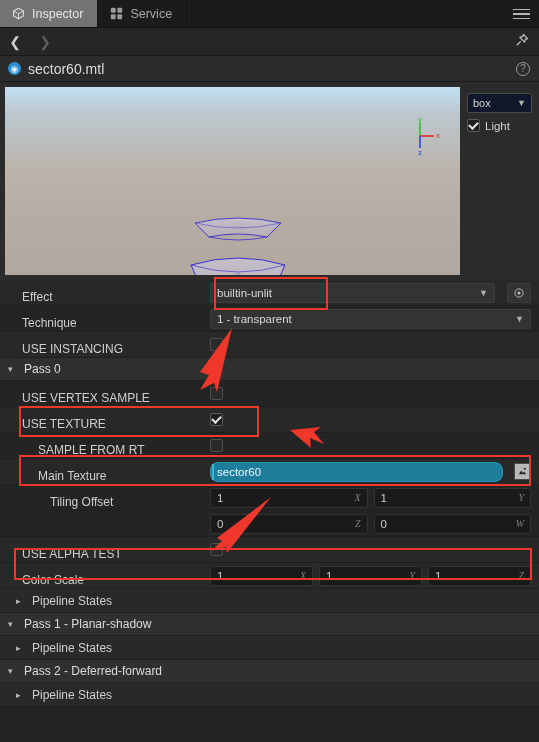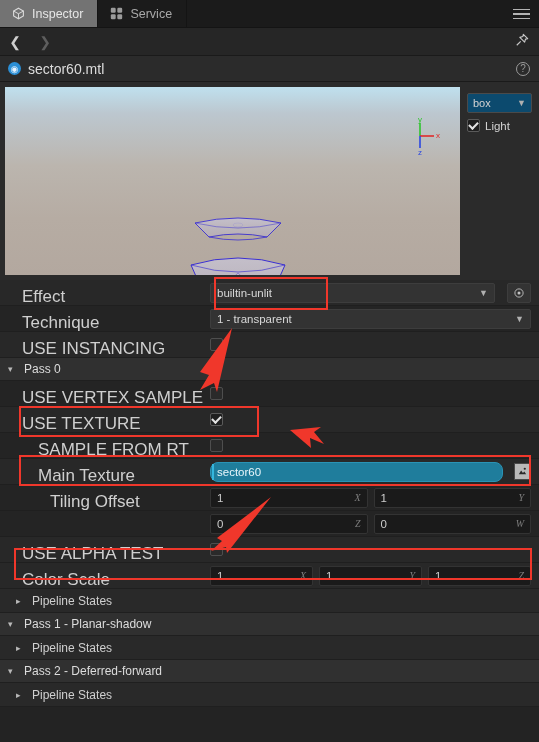--- a/index.html
+++ b/index.html
@@ -67,21 +67,21 @@
   }
   .viewport {
     width: 455px; height: 188px; position: relative; overflow: hidden;
     background: linear-gradient(to bottom, #bfe0ee 0%, #bcc7cf 14%, #bbb5ae 42%, #b6aca3 70%, #b3a89f 100%);
   }
   .gizmo { position: absolute; right: 16px; top: 28px; width: 42px; height: 42px; }
   .prevside {
     width: 79px; padding: 6px 7px 0 7px; display: flex; flex-direction: column; gap: 6px;
   }
   .selwrap {
-    height: 20px; background: #0c4a6e; border: 1px solid #4a4a4a; border-radius: 2px;
+    height: 20px; background: #0f172a; border: 1px solid #4a4a4a; border-radius: 2px;
     display: flex; align-items: center; padding: 0 5px; font-size: 11px; color: #d2d2d2;
     justify-content: space-between; cursor: pointer;
   }
   .chev { font-size: 9px; color: #b0b0b0; }
   .lightrow { display: flex; align-items: center; gap: 5px; font-size: 11.5px; color: #d2d2d2; }
 
   
   .cb {
     width: 13px; height: 13px; background: #1f1f1f; border: 1px solid #5a5a5a;
     border-radius: 2px; display: inline-flex; align-items: center; justify-content: center;
@@ -94,21 +94,21 @@
   .cb.sq { background: #2a2a2a; border-color: #4e4e4e; }
 
   
   .props { background: #252525; }
   .row {
     display: flex; align-items: center; height: 26px; padding: 0 8px 0 0;
     border-bottom: 1px solid #1f1f1f; position: relative;
   }
   .row.alt { background: #282828; }
   .row.dark { background: #242424; }
-  .lbl { font-size: 17px; color: #cfcfcf; white-space: nowrap; margin-top: 8px; }
+  .lbl { font-size: 12px; color: #cfcfcf; white-space: nowrap; margin-top: 8px; }
   .lbl.w { width: 210px; padding-left: 22px; }
   .lbl.w2 { width: 210px; padding-left: 38px; }
   .lbl.w3 { width: 210px; padding-left: 50px; }
   .field {
     height: 20px; background: #1a1a1a; border: 1px solid #333; border-radius: 2px;
     display: flex; align-items: center; padding: 0 6px; font-size: 11.5px; color: #ccc;
     justify-content: space-between; cursor: text;
   }
   .field .ax { font-size: 10px; color: #7d7d7d; font-family: "Liberation Serif", serif; font-style: italic; }
   .dd {

